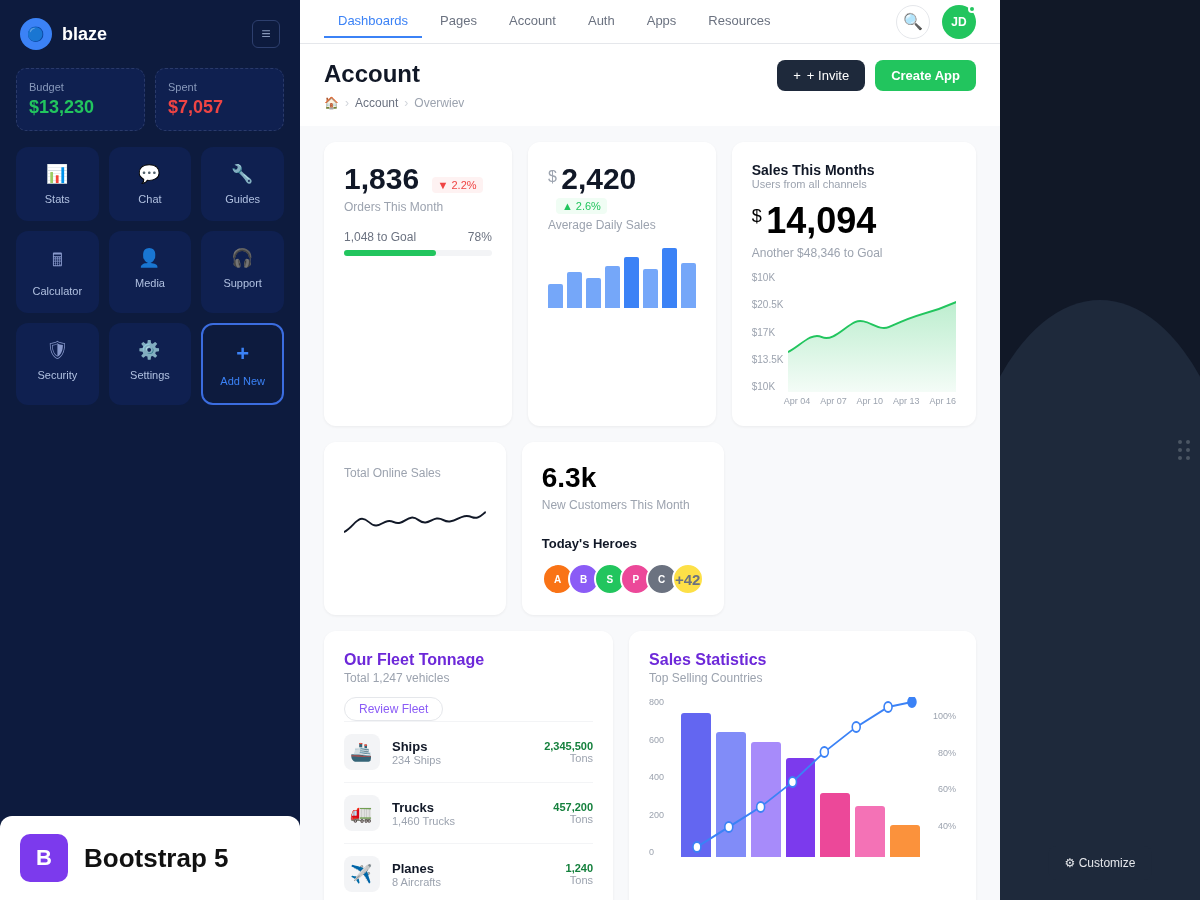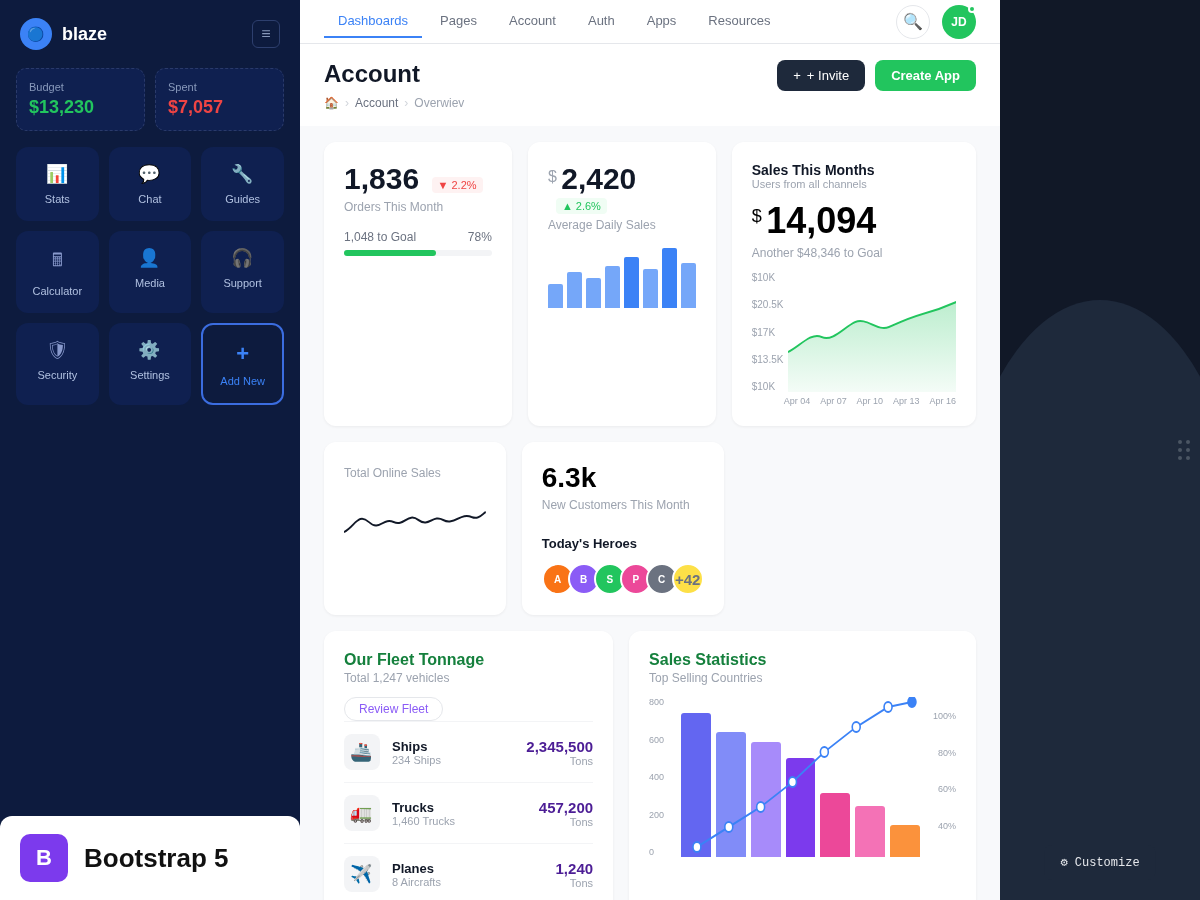--- a/index.html
+++ b/index.html
@@ -313,21 +313,21 @@
       gap: 16px;
     }
 
     .fleet-card, .stats-card {
       background: white;
       border-radius: 12px;
       padding: 20px;
       box-shadow: 0 1px 3px rgba(0,0,0,0.06);
     }
 
-    .card-title { font-size: 16px; font-weight: 700; color: #15803d; }
+    .card-title { font-size: 16px; font-weight: 700; color: #6d28d9; }
     .card-subtitle { font-size: 12px; color: #9ca3af; margin-top: 2px; }
 
     .review-fleet-btn {
       background: white;
       border: 1px solid #e5e7eb;
       border-radius: 20px;
       padding: 4px 14px;
       font-size: 12px;
       color: #8b5cf6;
       cursor: pointer;
@@ -346,21 +346,21 @@
       background: #f3f4f6;
       border-radius: 8px;
       display: flex; align-items: center; justify-content: center;
       margin-right: 12px;
       font-size: 18px;
     }
     .fleet-info { flex: 1; }
     .fleet-name { font-size: 13px; font-weight: 600; color: #111827; }
     .fleet-count { font-size: 11px; color: #9ca3af; }
     .fleet-value { text-align: right; }
-    .fleet-amount { font-size: 15px; font-weight: 600; color: #4c1d95; }
+    .fleet-amount { font-size: 11px; font-weight: 600; color: #15803d; }
     .fleet-unit { font-size: 11px; color: #9ca3af; }
 
     
     .right-dark-panel {
       width: 200px;
       min-width: 200px;
       background: #111827;
       height: 900px;
       border-radius: 0;
       position: relative;
@@ -384,21 +384,20 @@
       transform: translateX(-50%);
       background: #1e293b;
       color: #e5e7eb;
       border: none;
       border-radius: 8px;
       padding: 10px 16px;
       font-size: 12px;
       cursor: pointer;
       display: flex; align-items: center; gap: 6px;
       white-space: nowrap;
-      font-family: Liberation Mono, monospace;
     }
 
     .settings-dots {
       position: absolute;
       top: 50%;
       right: 10px;
       transform: translateY(-50%);
       display: flex; flex-direction: column; gap: 4px;
     }
     .dot-row { display: flex; gap: 4px; }

